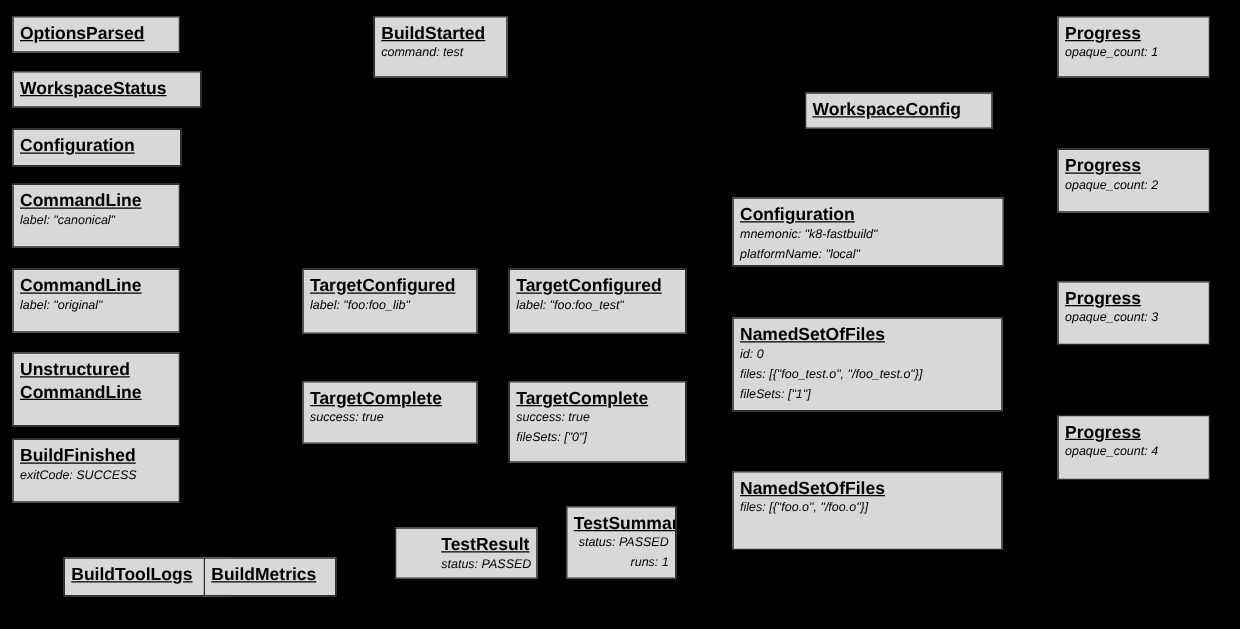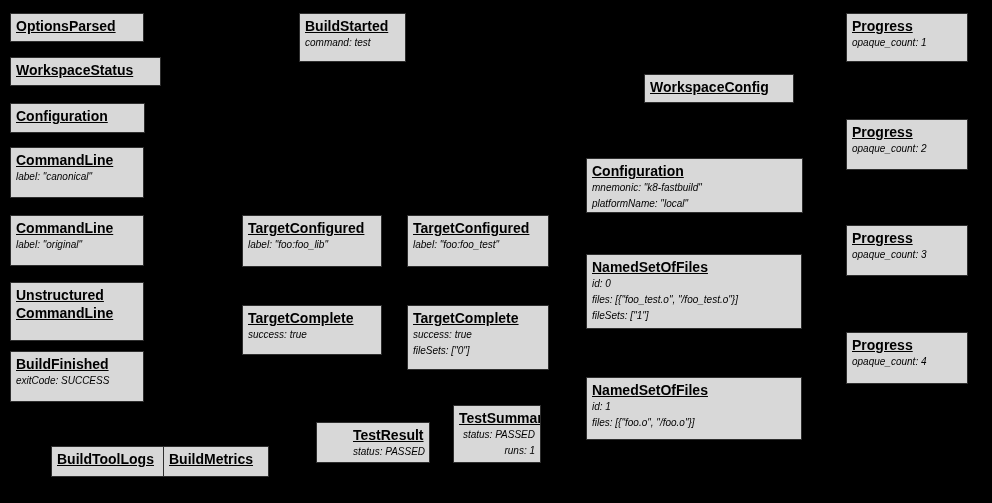--- a/index.html
+++ b/index.html
@@ -134,21 +134,20 @@
 
   <div class="node" style="left:586px; top:254px; width:216px; height:75px;">
     <div class="node-title">NamedSetOfFiles</div>
     <div class="node-field">id: 0</div>
     <div class="node-field">files: [{"foo_test.o", "/foo_test.o"}]</div>
     <div class="node-field">fileSets: ["1"]</div>
   </div>
 
   <div class="node" style="left:586px; top:377px; width:216px; height:63px;">
     <div class="node-title">NamedSetOfFiles</div>
-    <div class="node-field">id: 1</div>
     <div class="node-field">files: [{"foo.o", "/foo.o"}]</div>
   </div>
 
   <div class="node" style="left:846px; top:13px; width:122px; height:49px;">
     <div class="node-title">Progress</div>
     <div class="node-field">opaque_count: 1</div>
   </div>
 
   <div class="node" style="left:846px; top:119px; width:122px; height:51px;">
     <div class="node-title">Progress</div>

